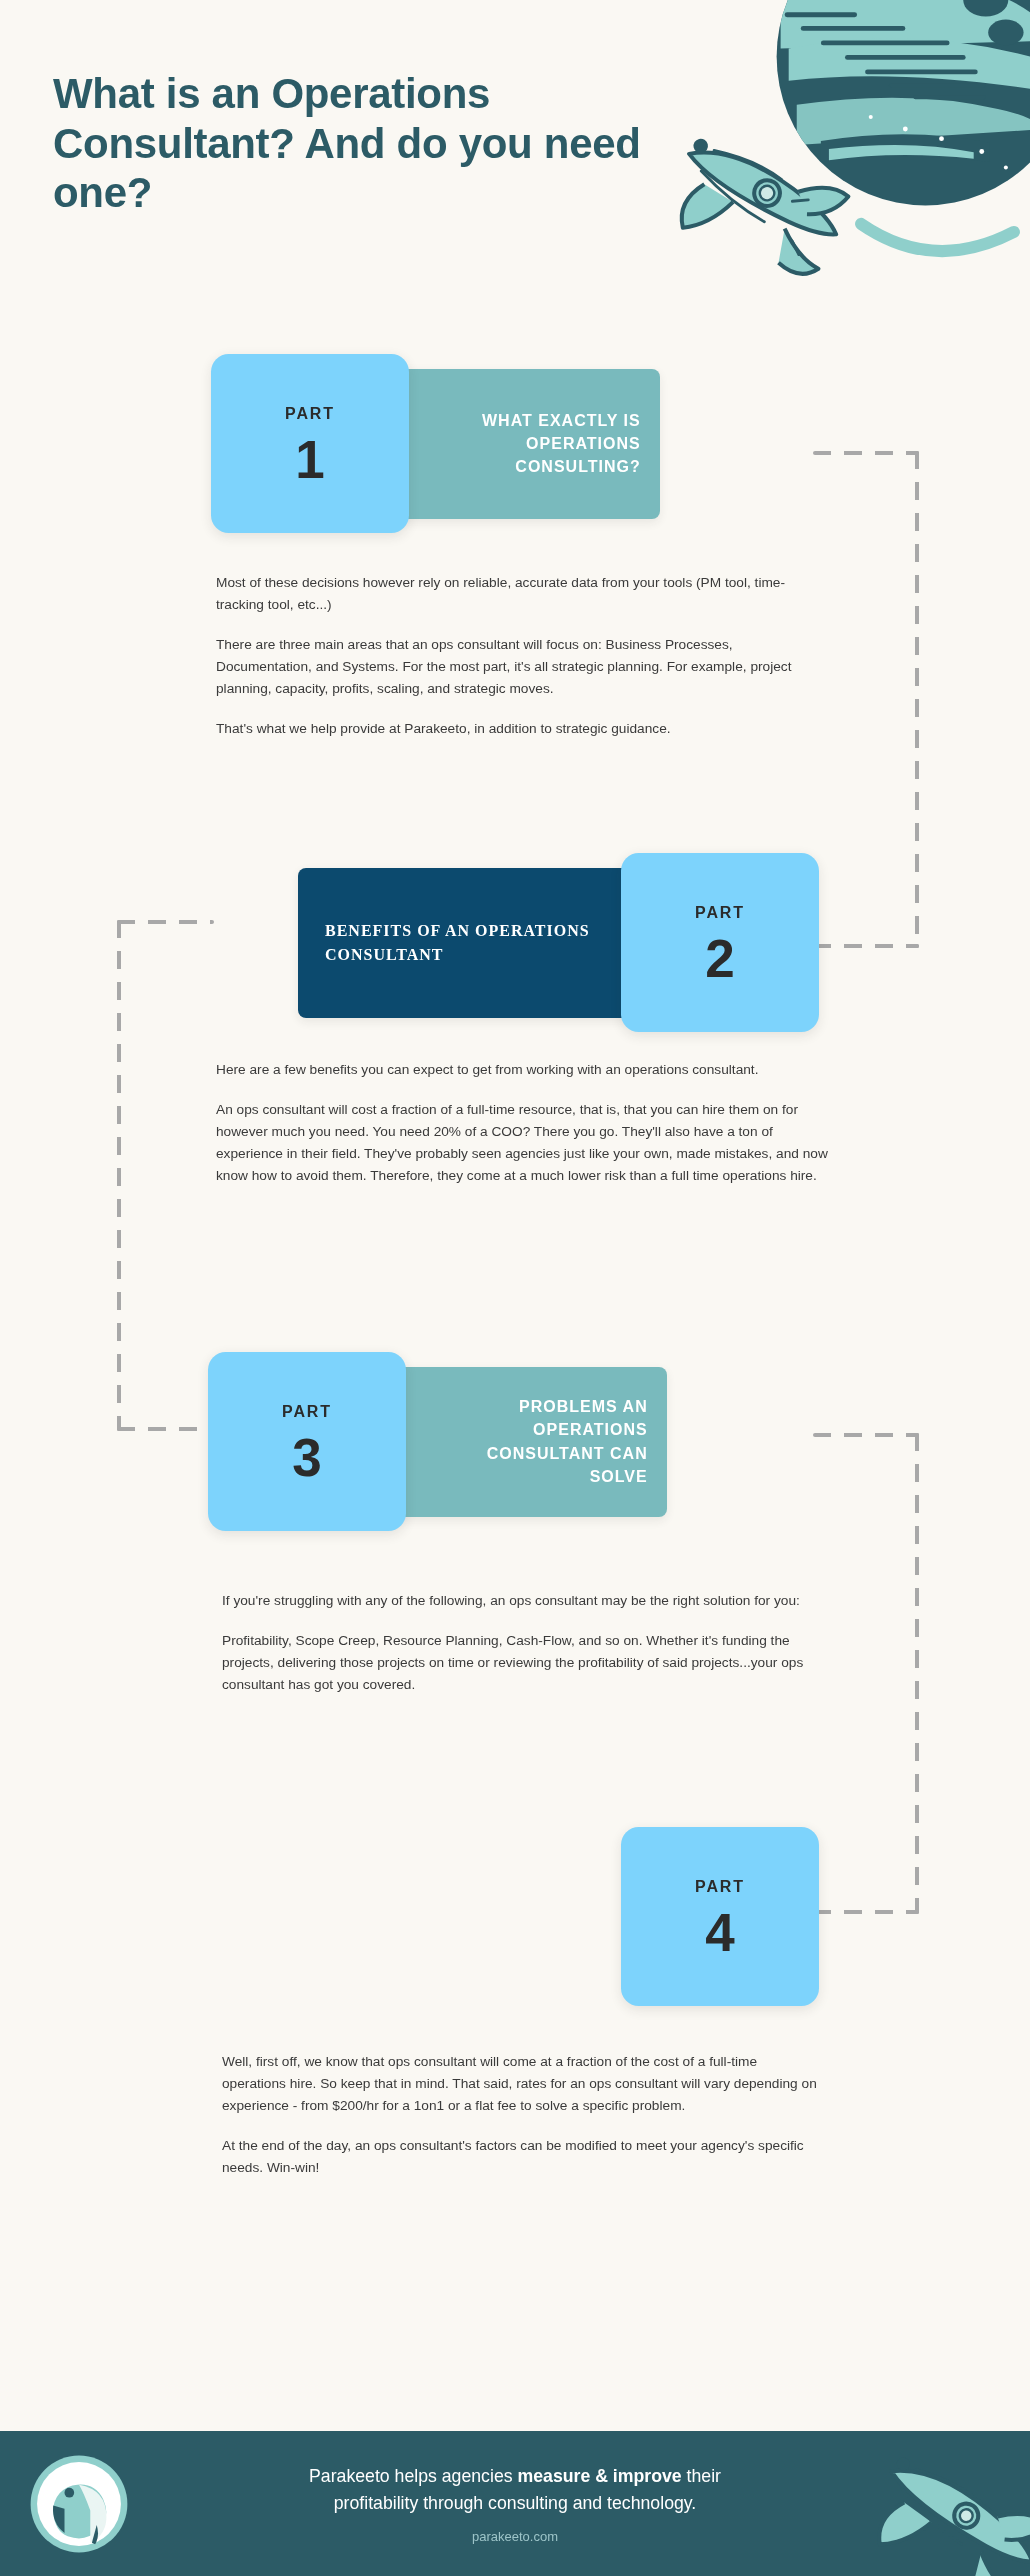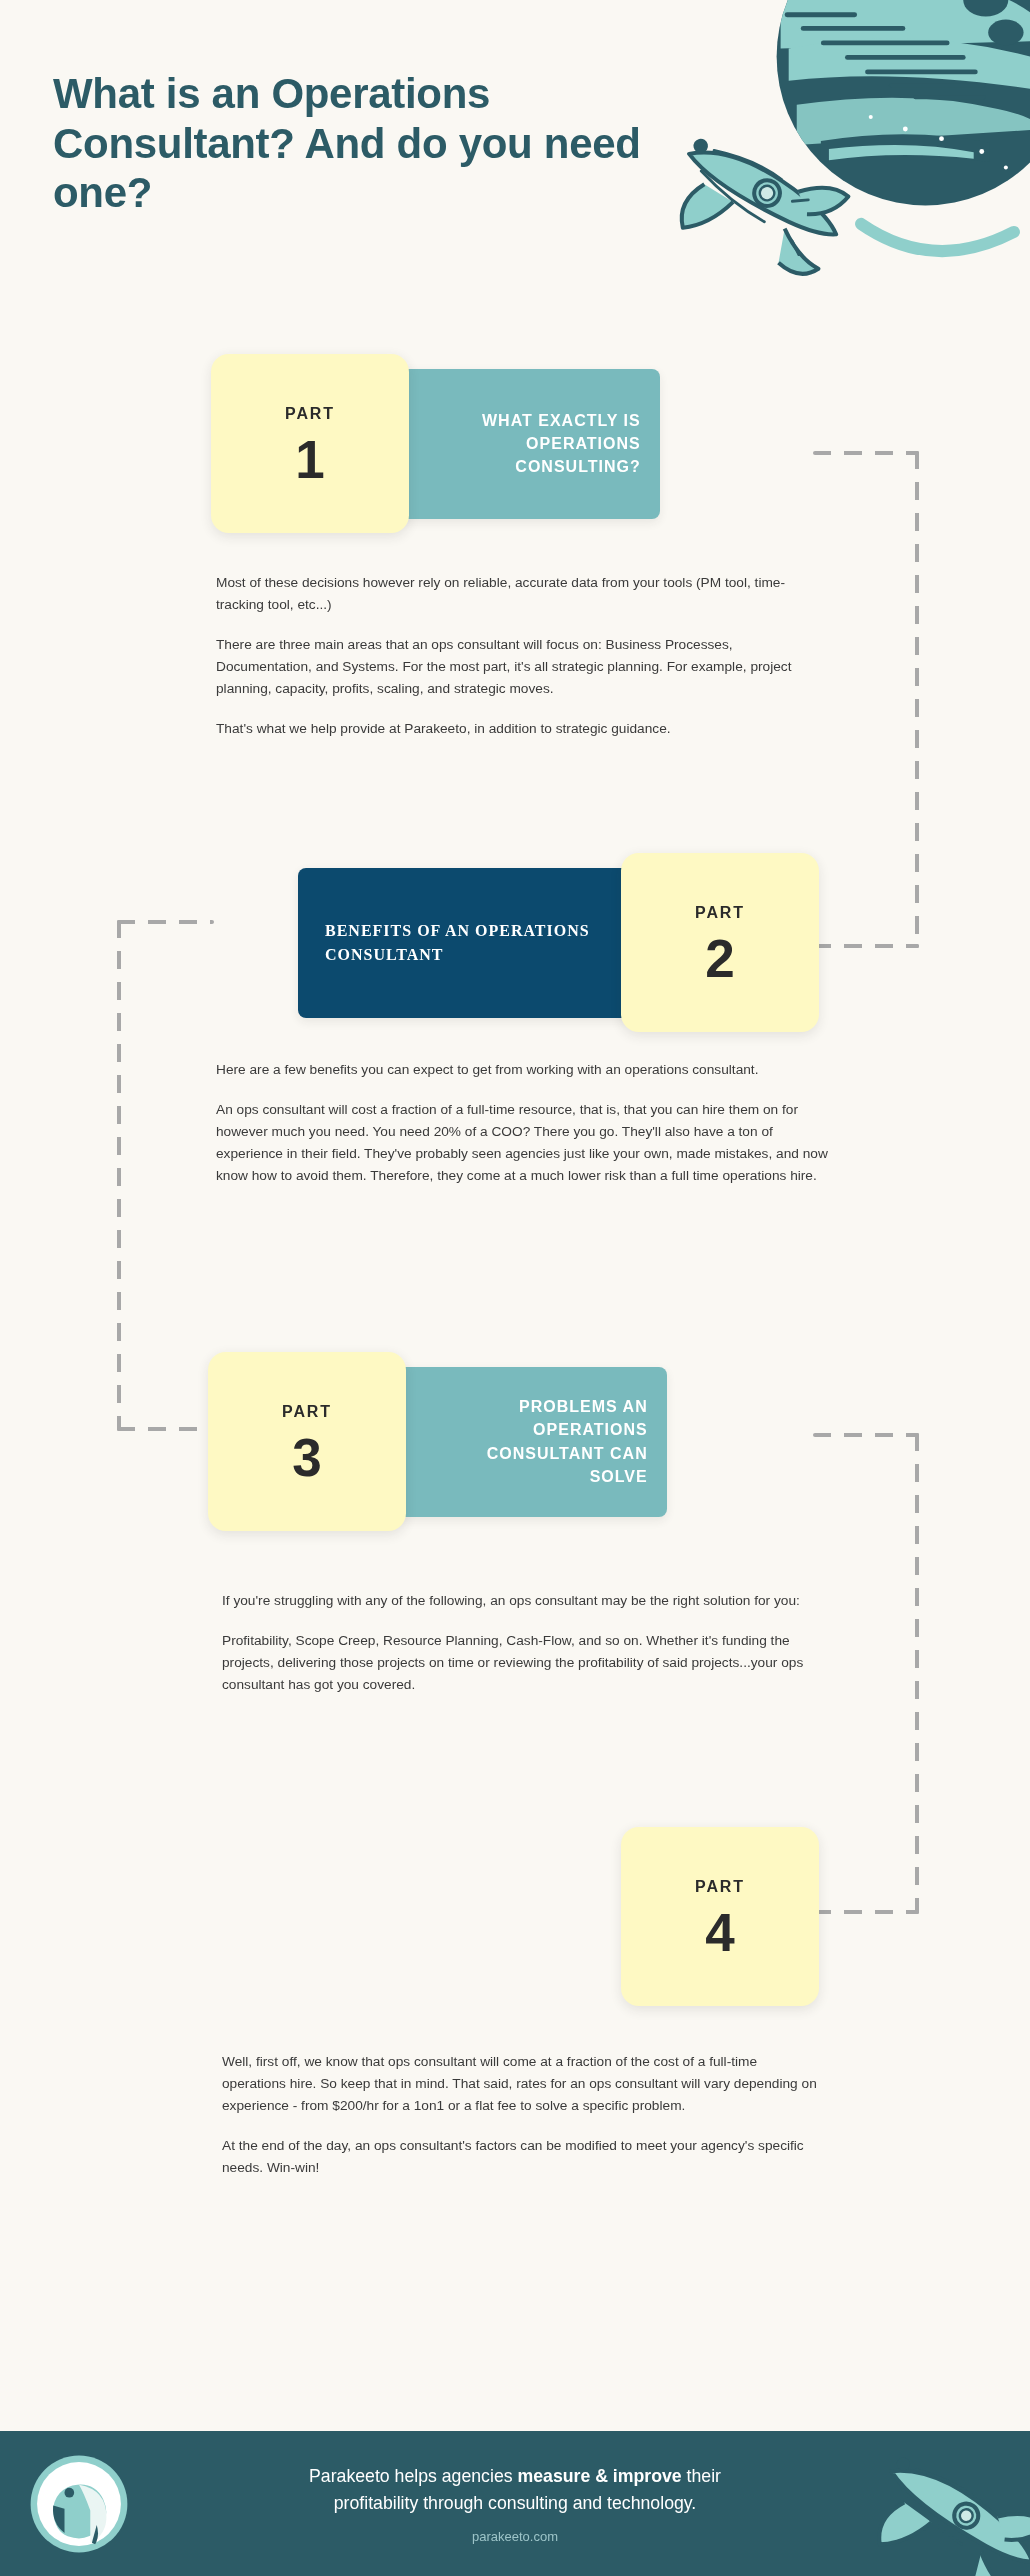--- a/index.html
+++ b/index.html
@@ -69,21 +69,21 @@
     position: relative;
     display: flex;
     height: 179px;
     z-index: 4;
   }
   .part-header.rtl { flex-direction: row-reverse; }
 
   .num-card {
     width: 198px;
     height: 179px;
-    background: #fef9c3;
+    background: #7dd3fc;
     border-radius: 17.7px;
     box-shadow: 0 3.2px 11.3px rgba(40,40,40,0.10);
     display: flex;
     flex-direction: column;
     align-items: center;
     justify-content: center;
     position: relative;
     z-index: 3;
     flex: 0 0 auto;
   }

